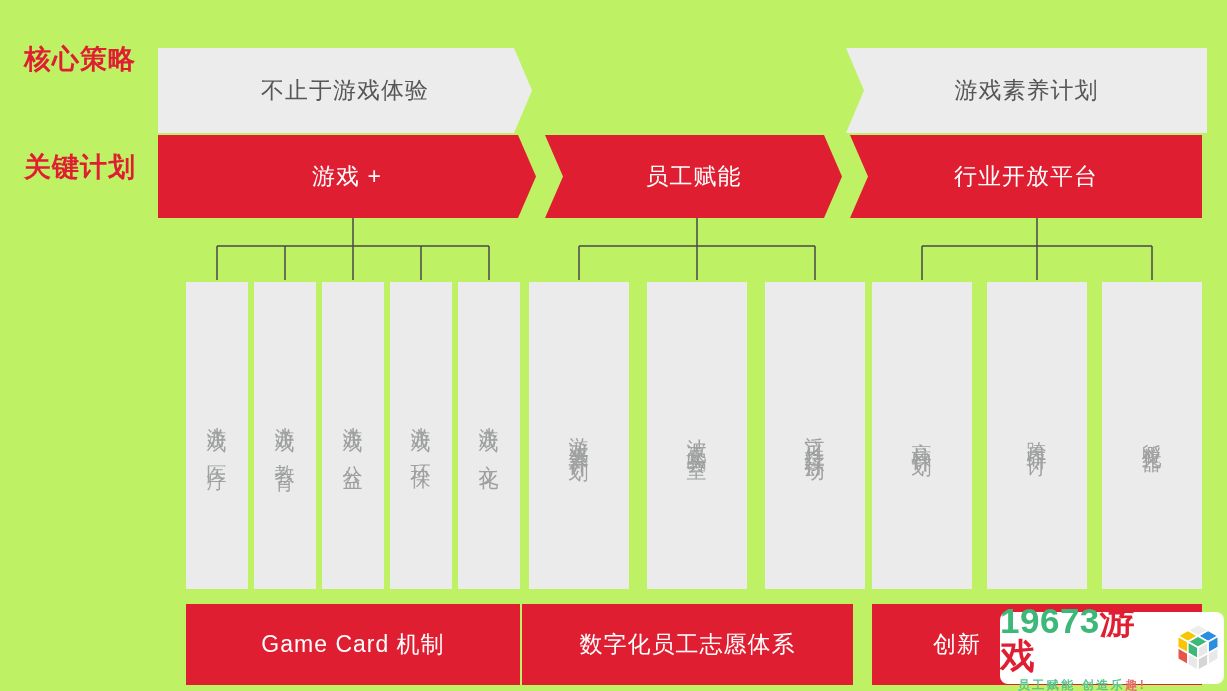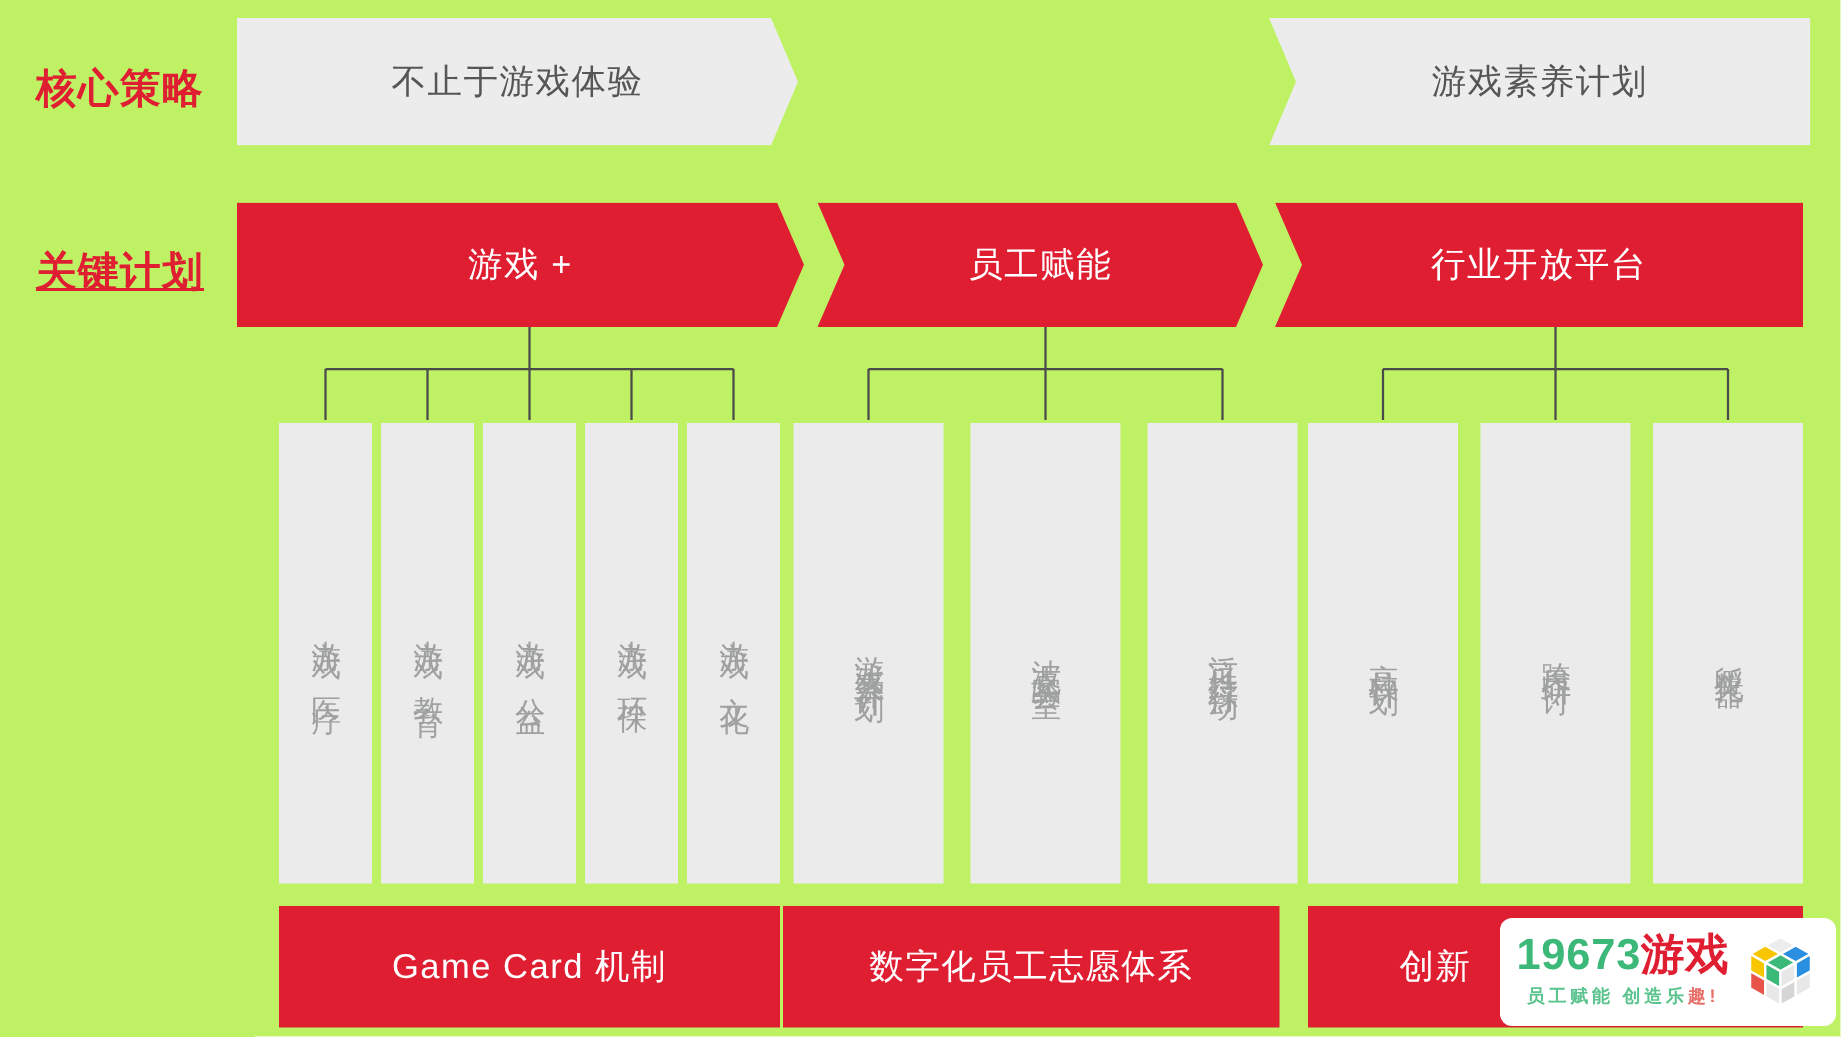--- a/index.html
+++ b/index.html
@@ -8,30 +8,30 @@
     position:relative; width:1227px; height:691px; background:#bef264;
     font-family:"Liberation Sans", sans-serif; overflow:hidden;
   }
 
   
   .row-label {
     position:absolute; left:10px; width:140px; text-align:center;
     color:#E01E32; font-size:27px; font-weight:600; letter-spacing:1px;
   }
   .label-strategy { top:41px; }
-  .label-programs { top:163px;text-decoration:underline; }
+  .label-programs { top:149px; }
 
   
   .band {
     position:absolute; display:flex; align-items:center; justify-content:center;
     font-size:23px; letter-spacing:1px;
   }
   .row1 { top:12px;  height:85px; }
   .row2 { top:135px; height:83px; }
-  .gray-band { background:#ECECEC; color:#565656; }
+  .gray-band { background:#ECECEC; color:#565656;margin-top:36px; }
   .red-band  { background:#E01E32; color:#ffffff; }
   .band-first { clip-path: polygon(0 0, calc(100% - 18px) 0, 100% 50%, calc(100% - 18px) 100%, 0 100%); }
   .band-mid   { clip-path: polygon(0 0, calc(100% - 18px) 0, 100% 50%, calc(100% - 18px) 100%, 0 100%, 18px 50%); }
   .band-last  { clip-path: polygon(0 0, 100% 0, 100% 100%, 0 100%, 18px 50%); }
 
   .g1 { left:158px; width:374px; }
   .g2 { left:541px; width:297px; }
   .g3 { left:846px; width:361px; }
   .r1 { left:158px; width:378px; }
   .r2 { left:545px; width:297px; }
@@ -60,21 +60,21 @@
   }
   .bar-3 { justify-content:center; padding-right:160px; }
 
   
   .watermark {
     position:absolute; left:1000px; top:612px; width:224px; height:72px;
     background:#ffffff; border-radius:8px;
     display:flex; align-items:center; justify-content:center; gap:8px;
   }
   .wm-text { display:flex; flex-direction:column; align-items:center; }
-  .wm-brand { font-size:29px; font-weight:bold; line-height:1; letter-spacing:0.5px; }
+  .wm-brand { font-size:35px; font-weight:bold; line-height:1; letter-spacing:0.5px; }
   .wm-num  { color:#3CB878; }
   .wm-word { color:#E01E32; }
   .wm-tagline { font-size:12px; font-weight:bold; letter-spacing:2.5px; margin-top:4px; color:#5BC48E; }
   .wm-tagline .accent { color:#E8706B; }
   .wm-cube { width:52px; height:52px; flex:0 0 auto; }
 </style>
 </head>
 <body>
 
 <div class="canvas">

